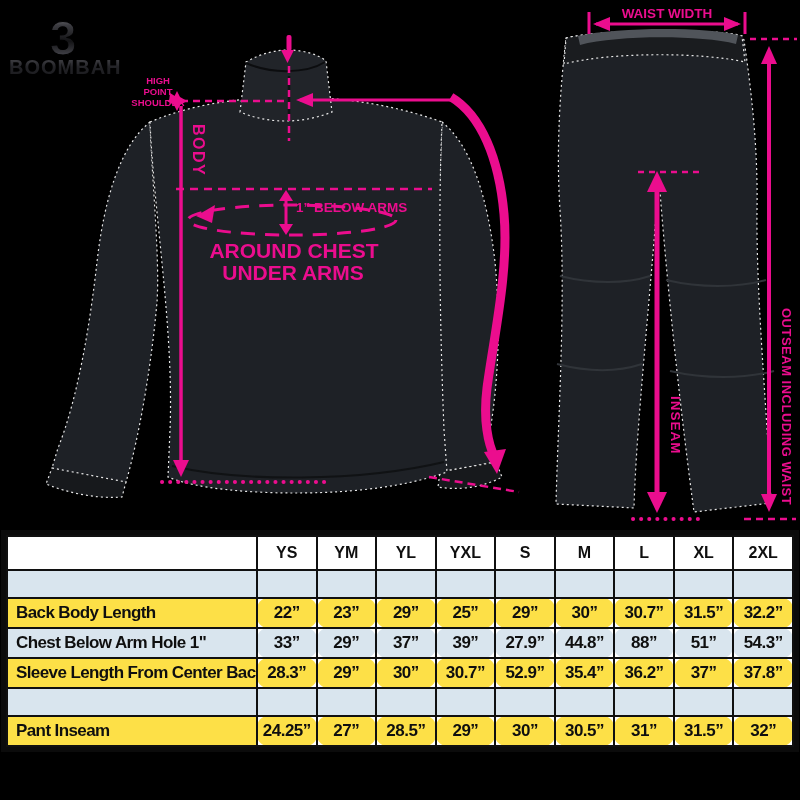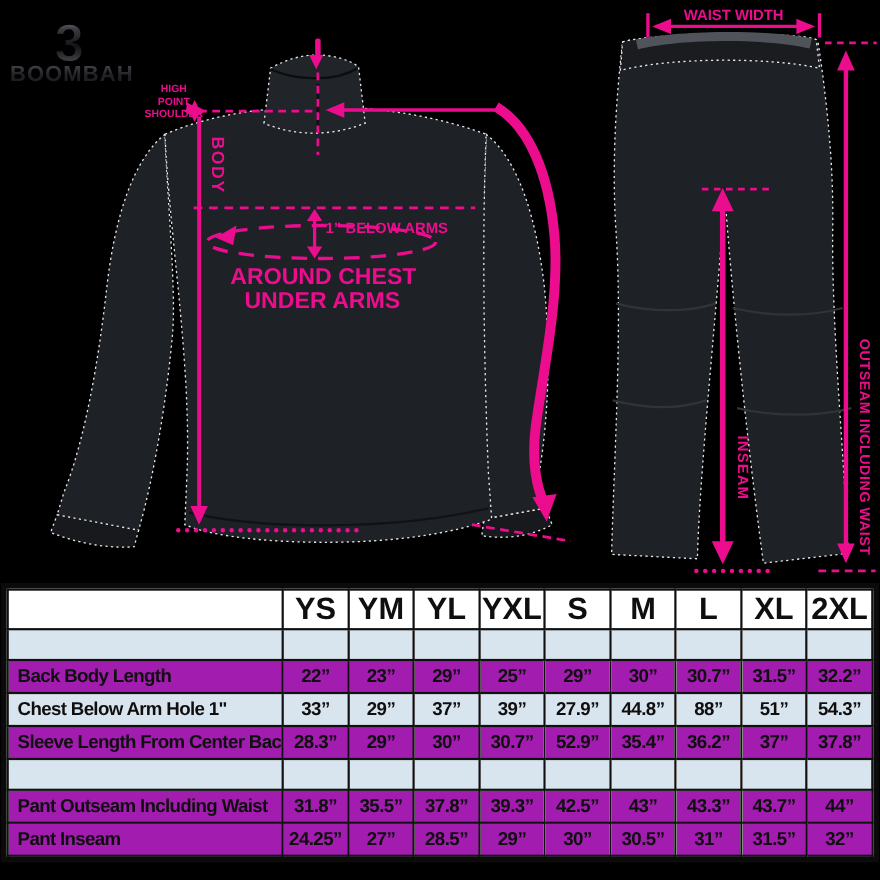--- a/index.html
+++ b/index.html
@@ -4,27 +4,27 @@
 <style>
   html,body{margin:0;padding:0;background:#222;}
   .canvas{position:relative;width:800px;height:800px;background:#000;overflow:hidden;
           font-family:"Liberation Sans",sans-serif;}
   svg text{font-family:"Liberation Sans",sans-serif;font-weight:bold;}
   .pink-text{fill:#EB0D8E;}
   .table-wrap{position:absolute;top:530px;left:1px;right:1px;border:5px solid #0b0b0b;background:#fff;}
   table.size-table{border-collapse:collapse;width:100%;table-layout:fixed;background:#fff;
        font-weight:bold;color:#0f0f0f;}
   table.size-table th,table.size-table td{border:2px solid #101010;overflow:hidden;white-space:nowrap;}
-  table.size-table th{height:30px;font-size:28px;text-align:center;background:#fff;margin-top:28px;}
+  table.size-table th{height:30px;font-size:16px;text-align:center;background:#fff;margin-top:28px;}
   table.size-table td{height:26px;}
   td.label-cell{text-align:left;padding-left:8px;font-size:17px;letter-spacing:-0.6px;}
-  td.value-cell{text-align:center;font-size:17px;letter-spacing:-0.5px;}
+  td.value-cell{text-align:center;font-size:17px;letter-spacing:-0.5px;border-radius:11px;}
   tr.spacer-row td{height:24px;background:#d9e5ee;}
   tr.row-alt td{background:#d9e5ee;}
-  tr.row-plain td{background:#a21caf;}
+  tr.row-plain td{background:#fde047;}
 </style>
 </head>
 <body>
 
 <div class="canvas">
 
   <svg width="800" height="530" viewBox="0 0 800 530">
     <defs>
       <linearGradient id="g3" x1="0" y1="0" x2="0" y2="1">
         <stop offset="0" stop-color="#96969c"></stop>
@@ -202,32 +202,20 @@
             <td></td>
             <td></td>
             <td></td>
             <td></td>
             <td></td>
             <td></td>
             <td></td>
             <td></td>
           </tr>
           <tr class="row-plain">
-            <td class="label-cell">Pant Outseam Including Waist</td>
-            <td class="value-cell">31.8”</td>
-            <td class="value-cell">35.5”</td>
-            <td class="value-cell">37.8”</td>
-            <td class="value-cell">39.3”</td>
-            <td class="value-cell">42.5”</td>
-            <td class="value-cell">43”</td>
-            <td class="value-cell">43.3”</td>
-            <td class="value-cell">43.7”</td>
-            <td class="value-cell">44”</td>
-          </tr>
-          <tr class="row-plain">
             <td class="label-cell">Pant Inseam</td>
             <td class="value-cell">24.25”</td>
             <td class="value-cell">27”</td>
             <td class="value-cell">28.5”</td>
             <td class="value-cell">29”</td>
             <td class="value-cell">30”</td>
             <td class="value-cell">30.5”</td>
             <td class="value-cell">31”</td>
             <td class="value-cell">31.5”</td>
             <td class="value-cell">32”</td>

